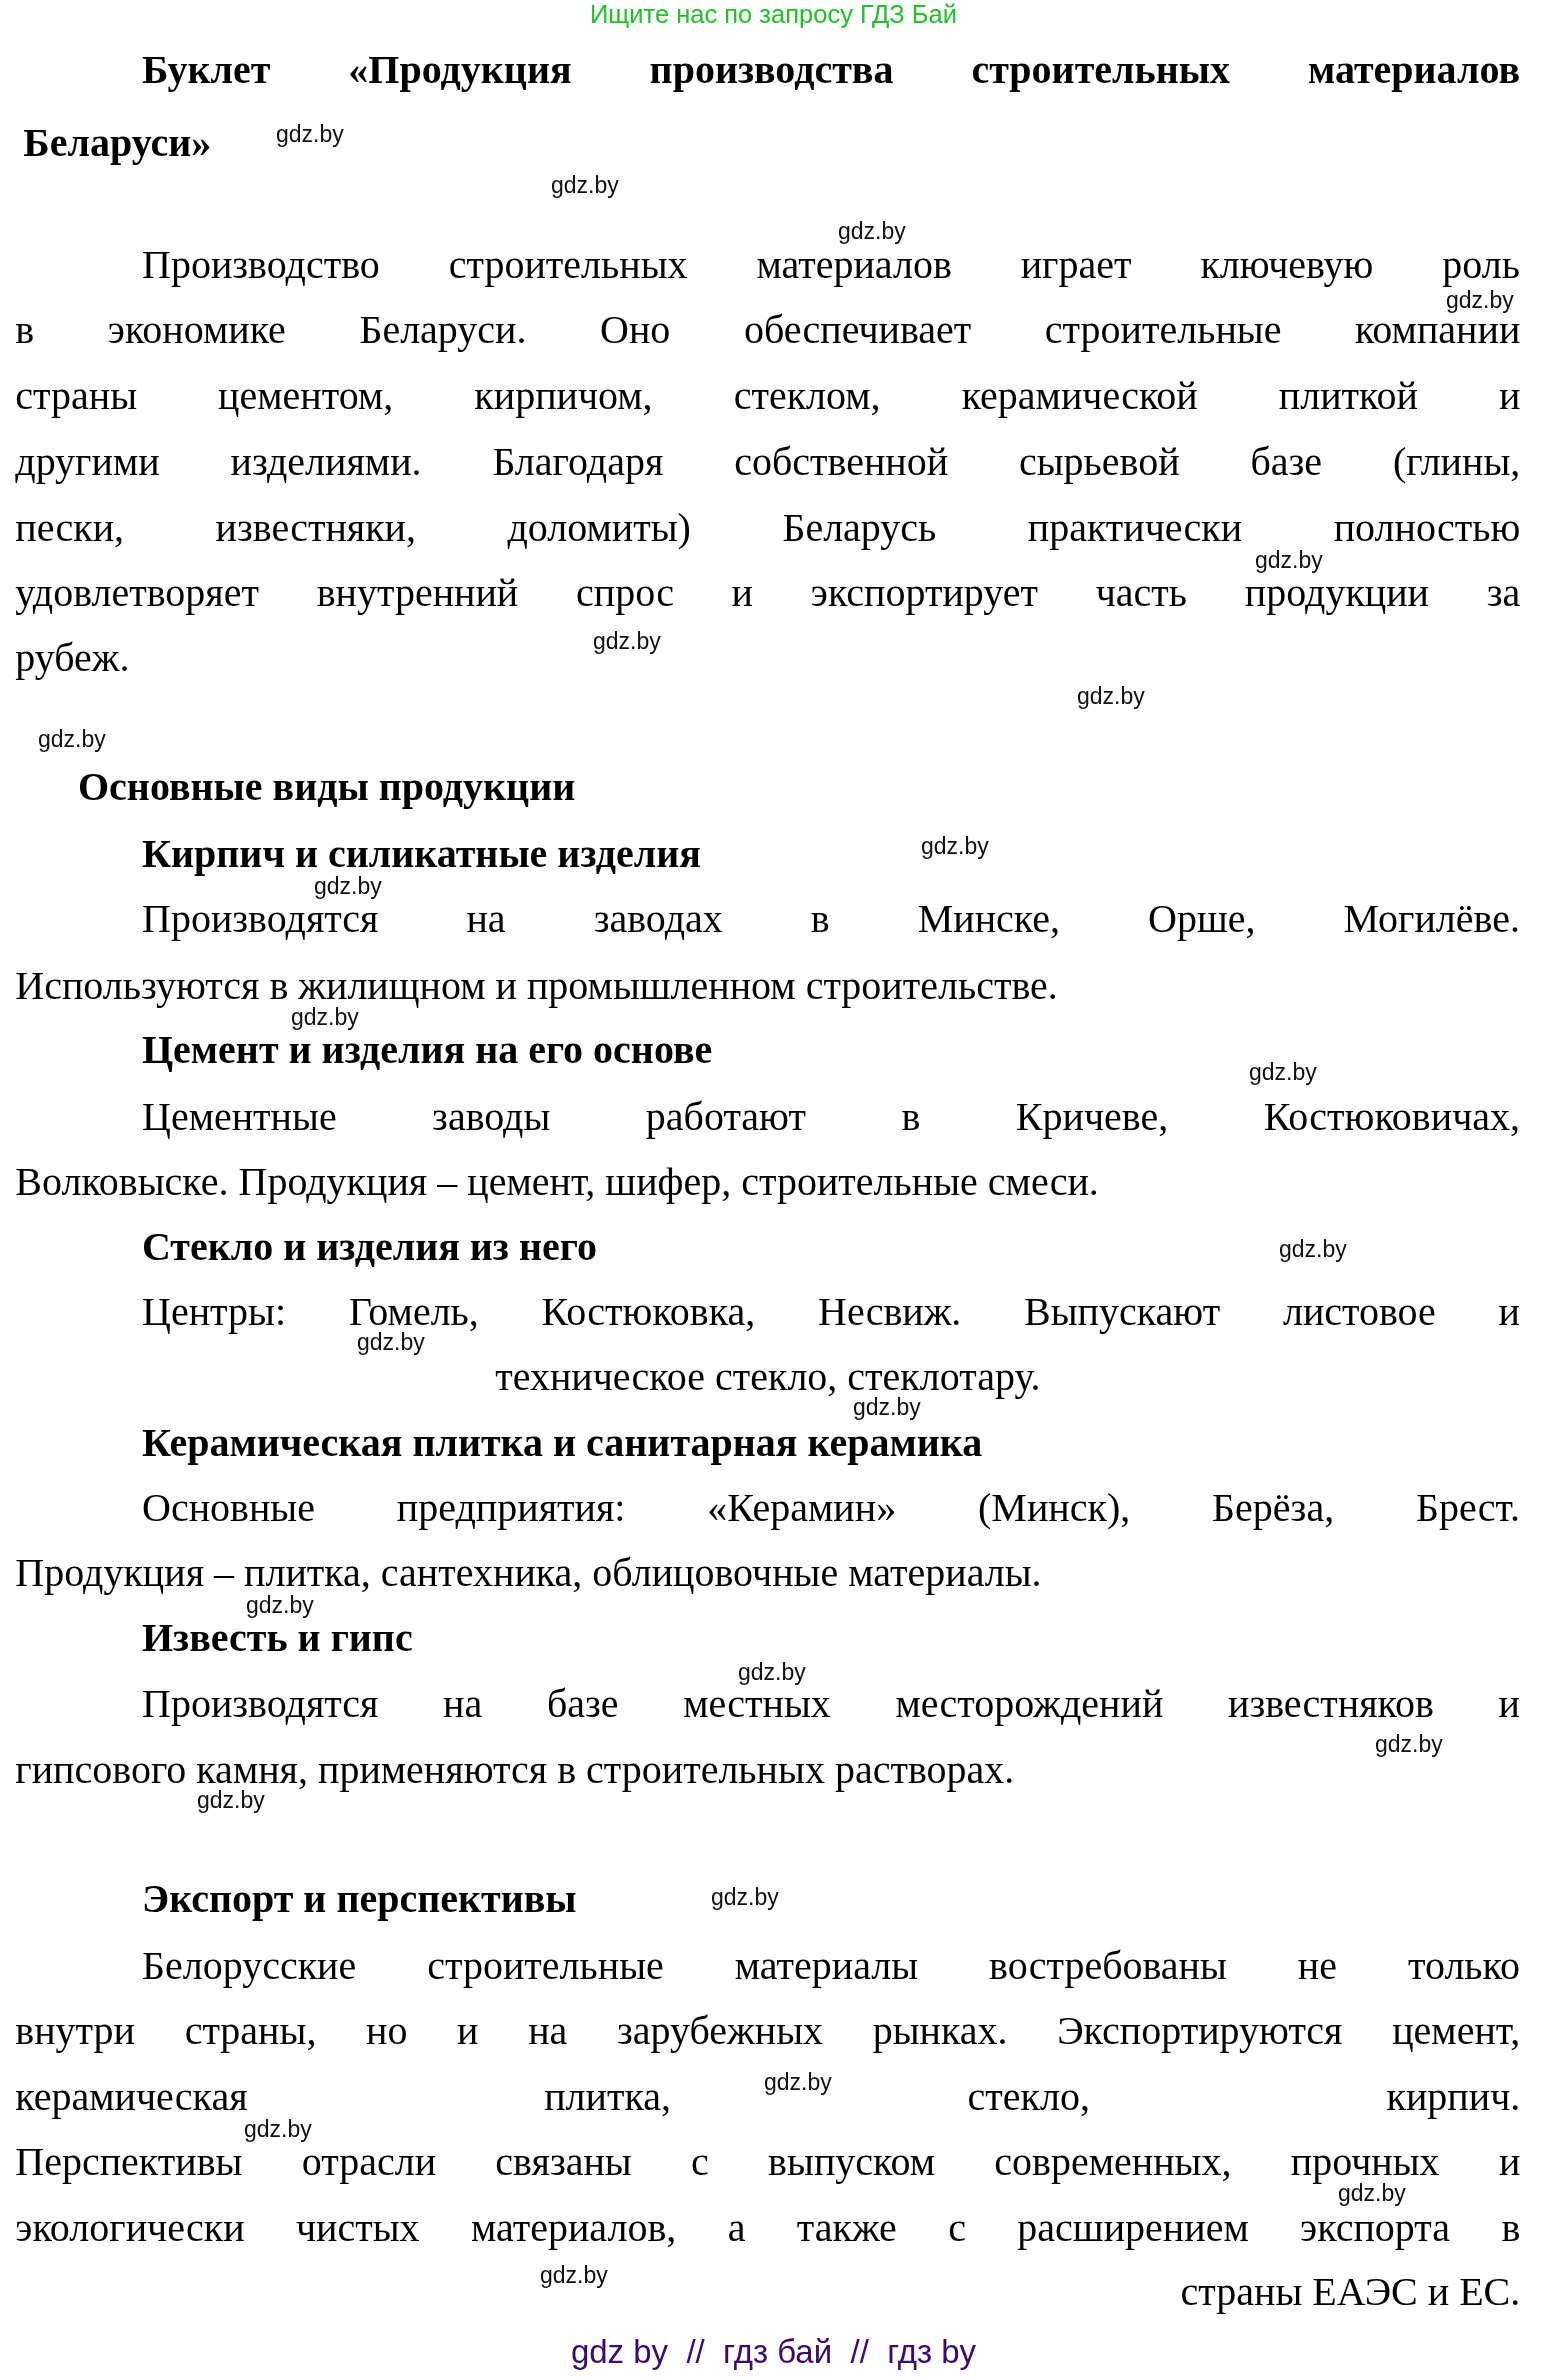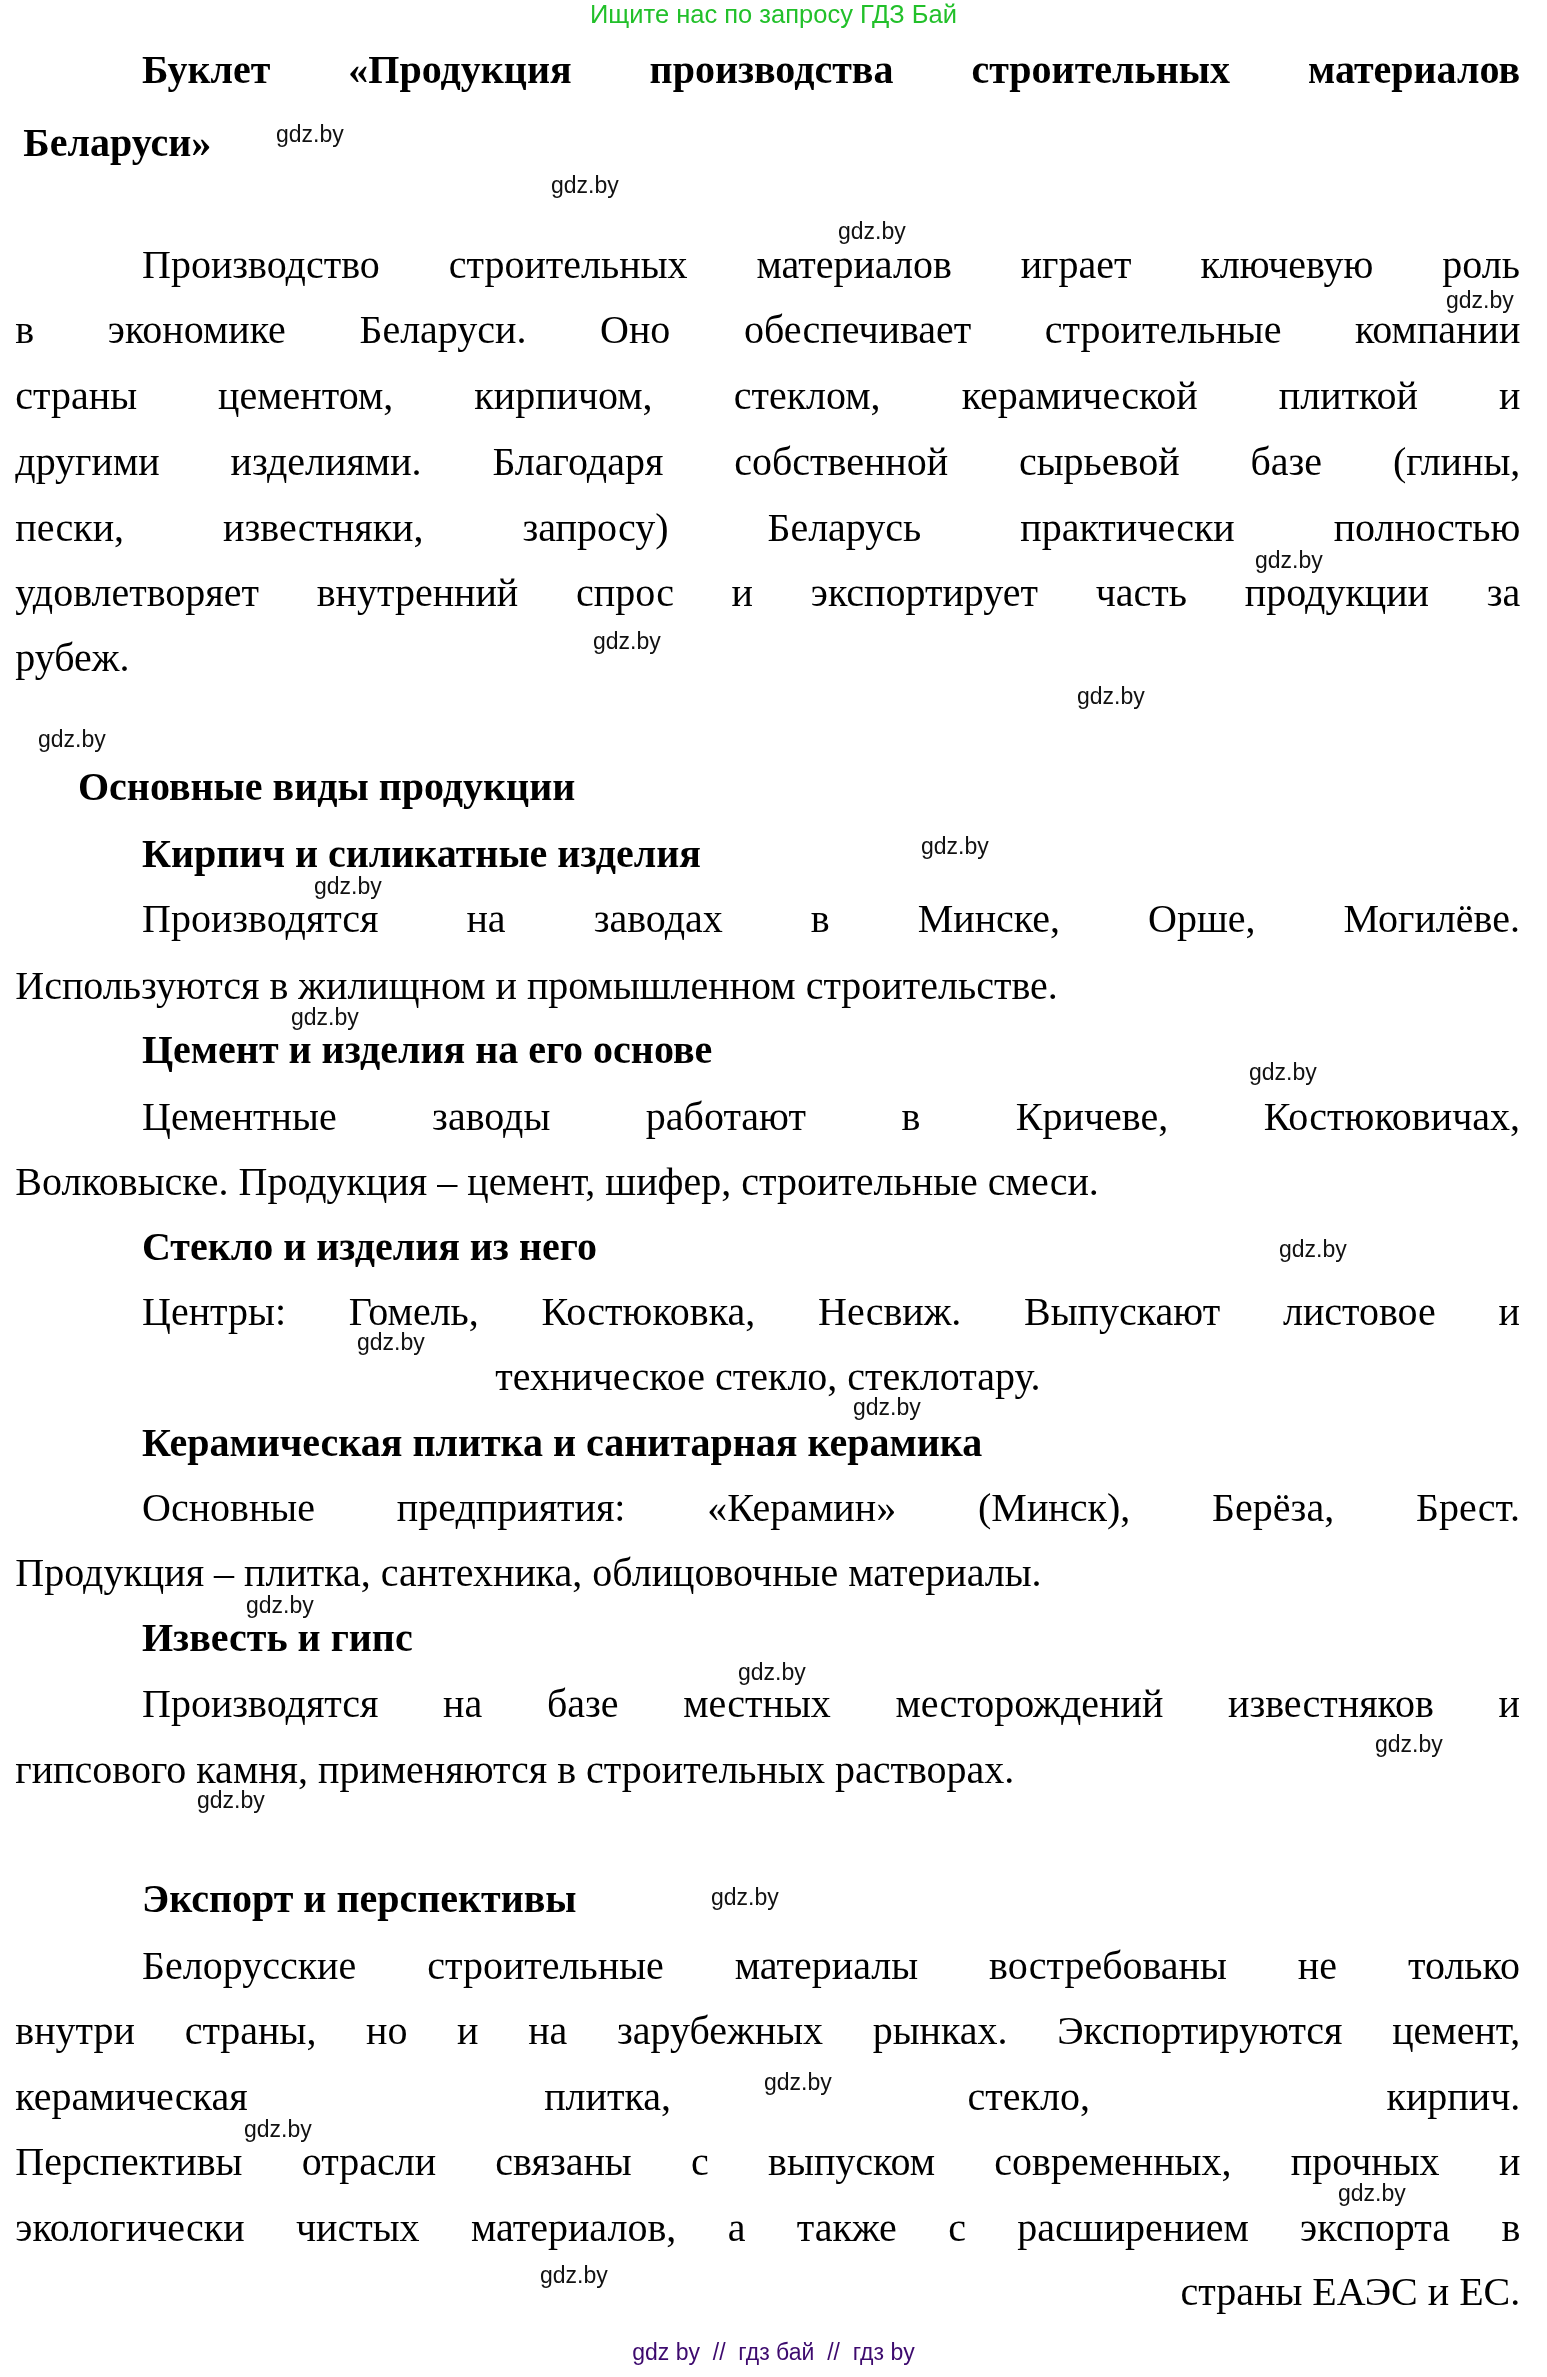--- a/index.html
+++ b/index.html
@@ -6,21 +6,21 @@
   body { width: 1547px; height: 2377px; position: relative; overflow: hidden; }
   .page { position: absolute; left: 0; top: 0; width: 1547px; height: 2221px; background: #fff; }
   .header-note {
     position: absolute; left: 0; width: 1547px; top: 0; height: 29px;
     text-align: center; font-family: "Liberation Sans", sans-serif;
     font-size: 25.5px; line-height: 29px; color: #22c02a;
   }
   .footer-note {
     position: absolute; left: 0; width: 1547px; top: 2335px; height: 34px;
     text-align: center; font-family: "Liberation Sans", sans-serif;
-    font-size: 23px; line-height: 34px; color: #3d0a6e; white-space: pre;
+    font-size: 33px; line-height: 34px; color: #3d0a6e; white-space: pre;
   }
   .line {
     position: absolute; height: 53px; line-height: 53px;
     font-family: "Liberation Serif", serif; font-size: 40px; color: #000;
     white-space: nowrap;
   }
   .line.justify { text-align: justify; text-align-last: justify; white-space: normal; overflow: hidden; }
   .bold { font-weight: bold; }
   .full { left: 15.3px; width: 1505px; }
   .indent { left: 142px; width: 1378px; }
@@ -37,21 +37,21 @@
 
   <div class="header-note">Ищите нас по запросу ГДЗ Бай</div>
 
   <div class="line bold justify indent" style="top:43px;">Буклет «Продукция производства строительных материалов</div>
   <div class="line bold full" style="top:116px;margin-left:8px;">Беларуси»</div>
 
   <div class="line justify indent" style="top:238px;">Производство строительных материалов играет ключевую роль</div>
   <div class="line justify full" style="top:303px;">в экономике Беларуси. Оно обеспечивает строительные компании</div>
   <div class="line justify full" style="top:369px;">страны цементом, кирпичом, стеклом, керамической плиткой и</div>
   <div class="line justify full" style="top:435px;">другими изделиями. Благодаря собственной сырьевой базе (глины,</div>
-  <div class="line justify full" style="top:501px;">пески, известняки, запросу) Беларусь практически полностью</div>
+  <div class="line justify full" style="top:501px;">пески, известняки, доломиты) Беларусь практически полностью</div>
   <div class="line justify full" style="top:566px;">удовлетворяет внутренний спрос и экспортирует часть продукции за</div>
   <div class="line full" style="top:631px;">рубеж.</div>
 
   <div class="line bold sub" style="top:760px;">Основные виды продукции</div>
 
   <div class="line bold indent" style="top:827px;">Кирпич и силикатные изделия</div>
   <div class="line justify indent" style="top:892px;">Производятся на заводах в Минске, Орше, Могилёве.</div>
   <div class="line full" style="top:959px;">Используются в жилищном и промышленном строительстве.</div>
 
   <div class="line bold indent" style="top:1023px;">Цемент и изделия на его основе</div>

